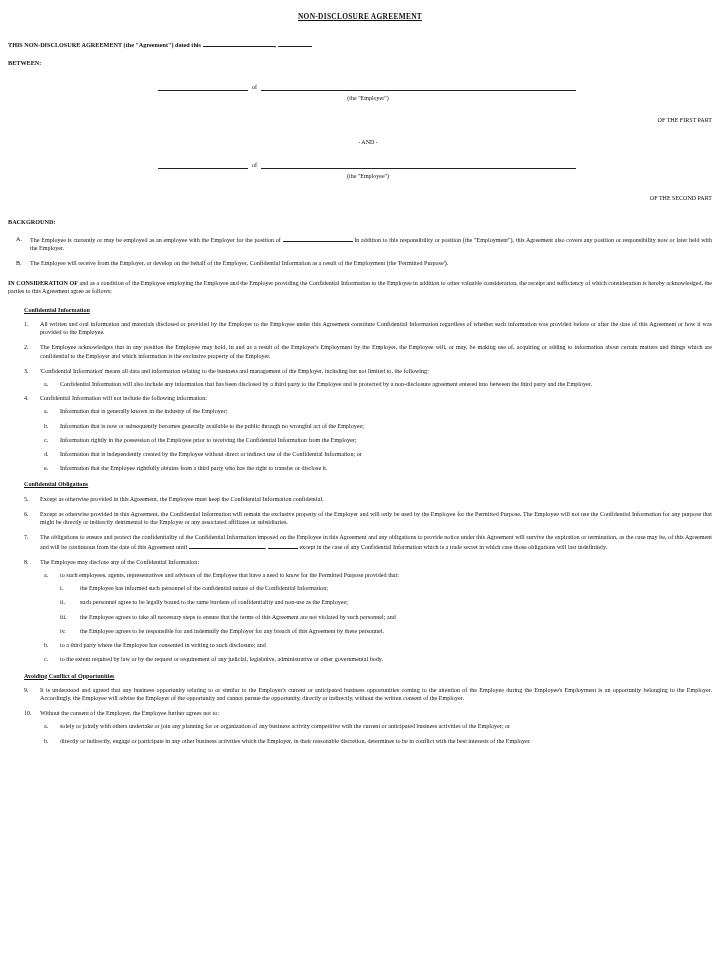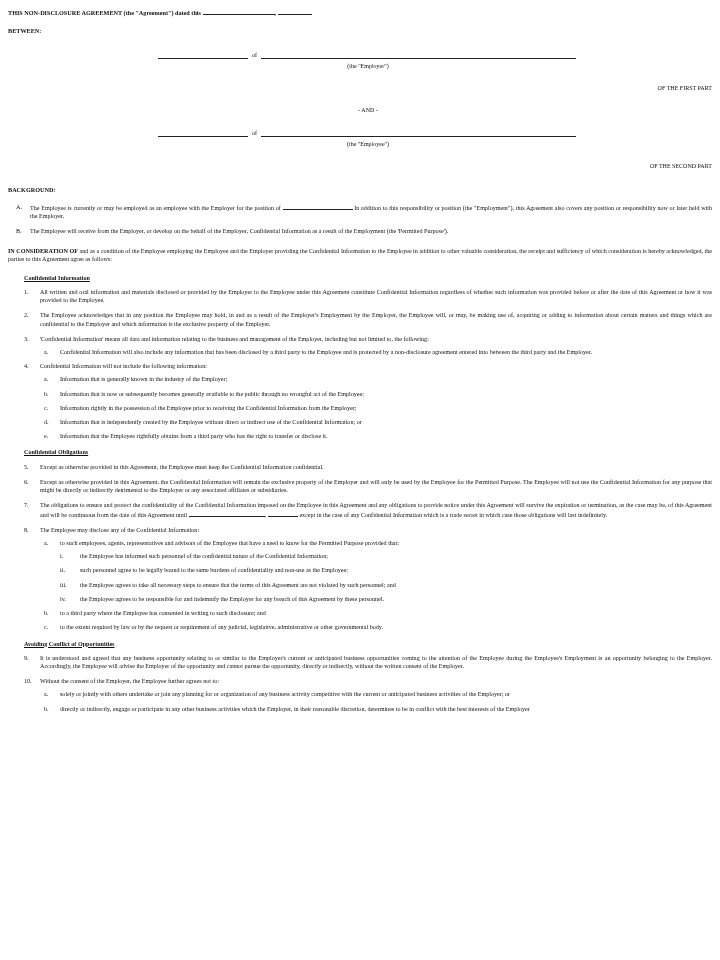--- a/index.html
+++ b/index.html
@@ -158,20 +158,21 @@
     width: 18px;
   }
   .tight { margin-bottom: 5px; }
 </style>
 </head>
 <body>
 
 <div class="page">
   <div class="inner">
 
+    <div class="doc-title">NON-DISCLOSURE AGREEMENT</div>
 
     <div class="intro-line">
       <span>THIS NON-DISCLOSURE AGREEMENT (the "Agreement") dated this</span>
       <span class="blank-inline" style="width:72px"></span><span>,</span>
       <span class="blank-inline" style="width:34px"></span>
     </div>
 
     <div class="between">BETWEEN:</div>
 
     <div class="party-row">

